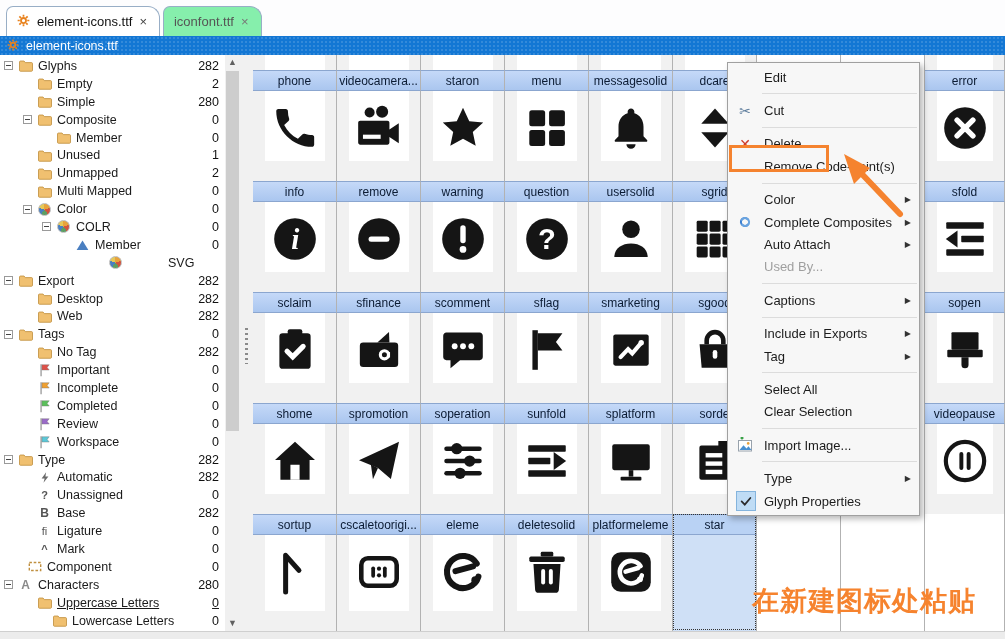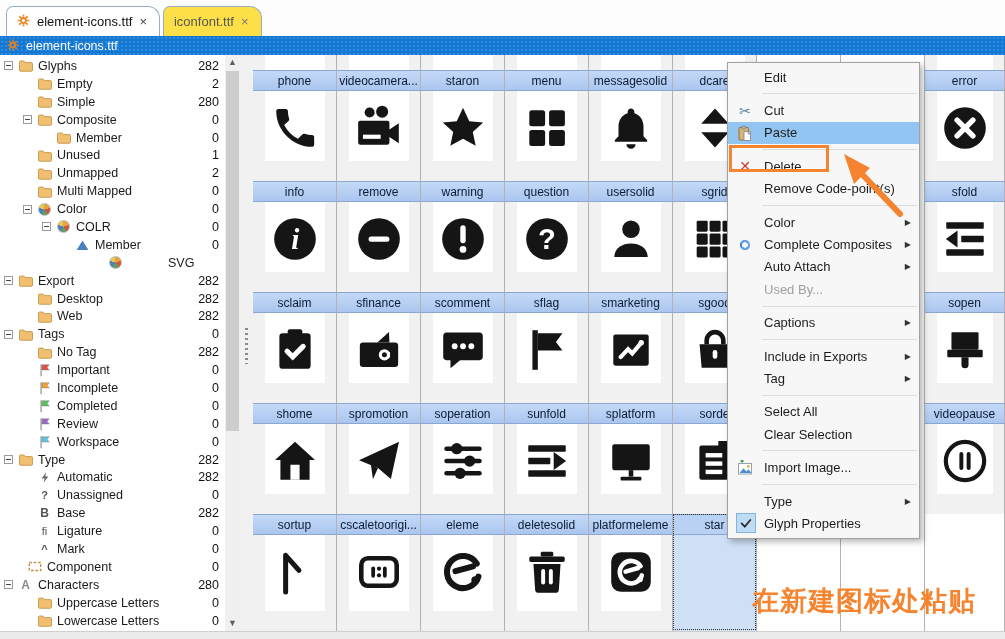--- a/index.html
+++ b/index.html
@@ -5,21 +5,21 @@
   * { margin:0; padding:0; box-sizing:border-box; }
   html,body { width:1005px; height:639px; overflow:hidden; background:#fff;
               font-family:"Liberation Sans", "DejaVu Sans", sans-serif; }
   .window { position:relative; width:1005px; height:639px; background:#fff; }
 
   
   .tabbar { position:absolute; left:0; top:0; width:1005px; height:36px;
             background:#fdfdfe; display:flex; align-items:flex-end; padding-left:6px; }
   .tab { position:relative; height:30px; border:1px solid #98aec6; border-bottom:none;
          border-radius:7px 12px 0 0; padding:0 12px 0 10px; display:flex; align-items:center;
-         gap:7px; background:#fde047; color:#555; font-size:13px; margin-right:3px; cursor:default; }
+         gap:7px; background:#86efac; color:#555; font-size:13px; margin-right:3px; cursor:default; }
   .tab.active { background:#fff; color:#111; }
   .tab .close { color:#777; font-size:13px; line-height:1; }
   .tab.active .close { color:#444; }
 
   
   .titlebar { position:absolute; left:0; top:36px; width:1005px; height:19px;
               background:#1377d4;
               background-image:radial-gradient(rgba(255,255,255,.14) 1px, transparent 1.2px);
               background-size:4px 4px;
               display:flex; align-items:center; padding-left:7px; gap:7px; }
@@ -413,31 +413,31 @@
         <span class="cnt">0</span>
       </div>
       <div class="trow" style="padding-left: 4px;">
         <span class="exp"></span>
         <span class="ticn">
           <span class="tglyph" style="color:#8a8a8a;font-size:12px">A</span>
         </span>
         <span>Characters</span>
         <span class="cnt">280</span>
       </div>
-      <div class="trow" style="padding-left: 23px;">
+      <div class="trow" style="padding-left: 23px; text-decoration: underline;">
         <span class="noexp"></span>
         <span class="ticn">
           <svg width="16" height="13" viewBox="0 0 16 14">
             <path d="M1 3.2c0-.6.4-1 1-1h3.9l1.4 1.7H14c.6 0 1 .4 1 1v7.3c0 .6-.4 1-1 1H2c-.6 0-1-.4-1-1z" fill="#f0c070" stroke="#c09040" stroke-width="0.9"></path>
           </svg>
         </span>
         <span>Uppercase Letters</span>
         <span class="cnt">0</span>
       </div>
-      <div class="trow" style="padding-left: 23px;">
+      <div class="trow" style="padding-left: 38px;">
         <span class="noexp"></span>
         <span class="ticn">
           <svg width="16" height="13" viewBox="0 0 16 14">
             <path d="M1 3.2c0-.6.4-1 1-1h3.9l1.4 1.7H14c.6 0 1 .4 1 1v7.3c0 .6-.4 1-1 1H2c-.6 0-1-.4-1-1z" fill="#f0c070" stroke="#c09040" stroke-width="0.9"></path>
           </svg>
         </span>
         <span>Lowercase Letters</span>
         <span class="cnt">0</span>
       </div>
     </div>
@@ -802,31 +802,20 @@
       <div class="mitem">
         <span>Edit</span>
       </div>
       <div class="msep"></div>
       <div class="mitem">
         <span class="micon">
           <span class="mi-char">✂</span>
         </span>
         <span>Cut</span>
       </div>
-      <div class="mitem hl">
-        <span class="micon">
-          <svg width="16" height="16" viewBox="0 0 16 16">
-            <rect x="2" y="2.5" width="9.5" height="12.5" rx="1" fill="#d9b574" stroke="#96713a" stroke-width="1"></rect>
-            <rect x="4.7" y="1" width="4" height="3" rx="0.8" fill="#aeb6be" stroke="#7d858d" stroke-width="0.8"></rect>
-            <path d="M7 6.5h6.5v9H7z" fill="#fff" stroke="#8a8a8a" stroke-width="0.9"></path>
-            <path d="M11 6.5l2.5 2.5H11z" fill="#d8d8d8" stroke="#8a8a8a" stroke-width="0.7"></path>
-          </svg>
-        </span>
-        <span>Paste</span>
-      </div>
       <div class="msep"></div>
       <div class="mitem">
         <span class="micon">
           <span class="mi-del">✕</span>
         </span>
         <span>Delete</span>
       </div>
       <div class="mitem">
         <span>Remove Code-point(s)</span>
       </div>

